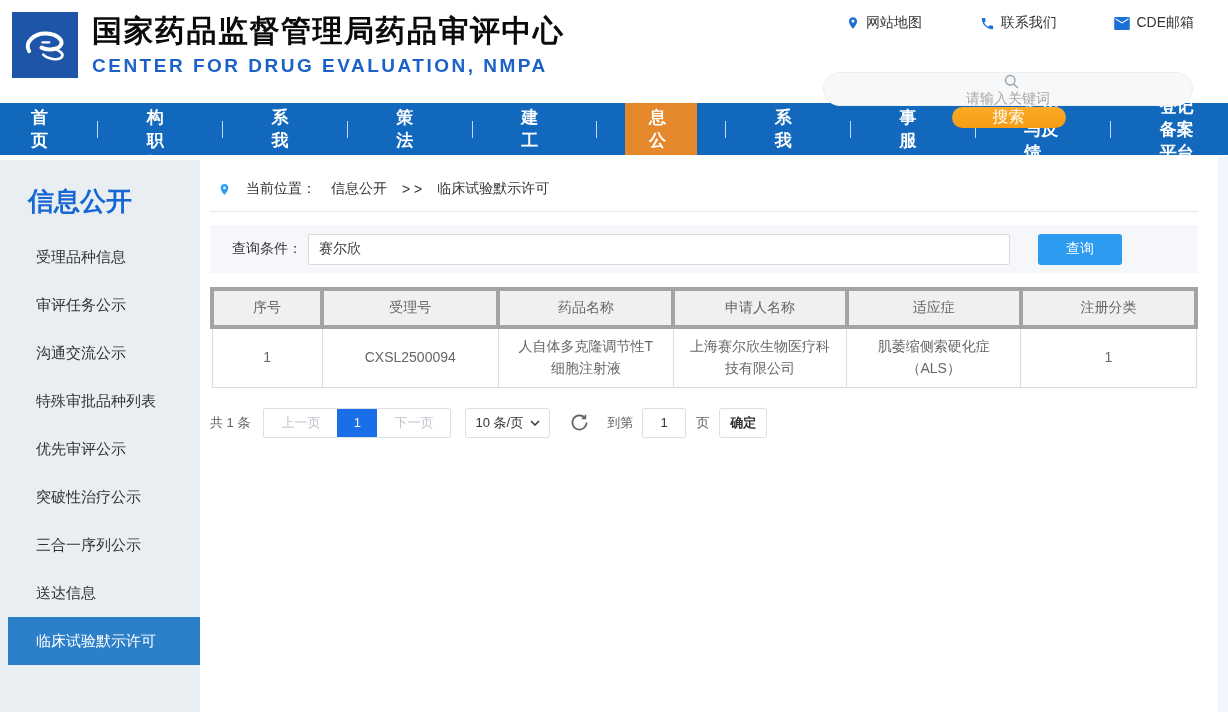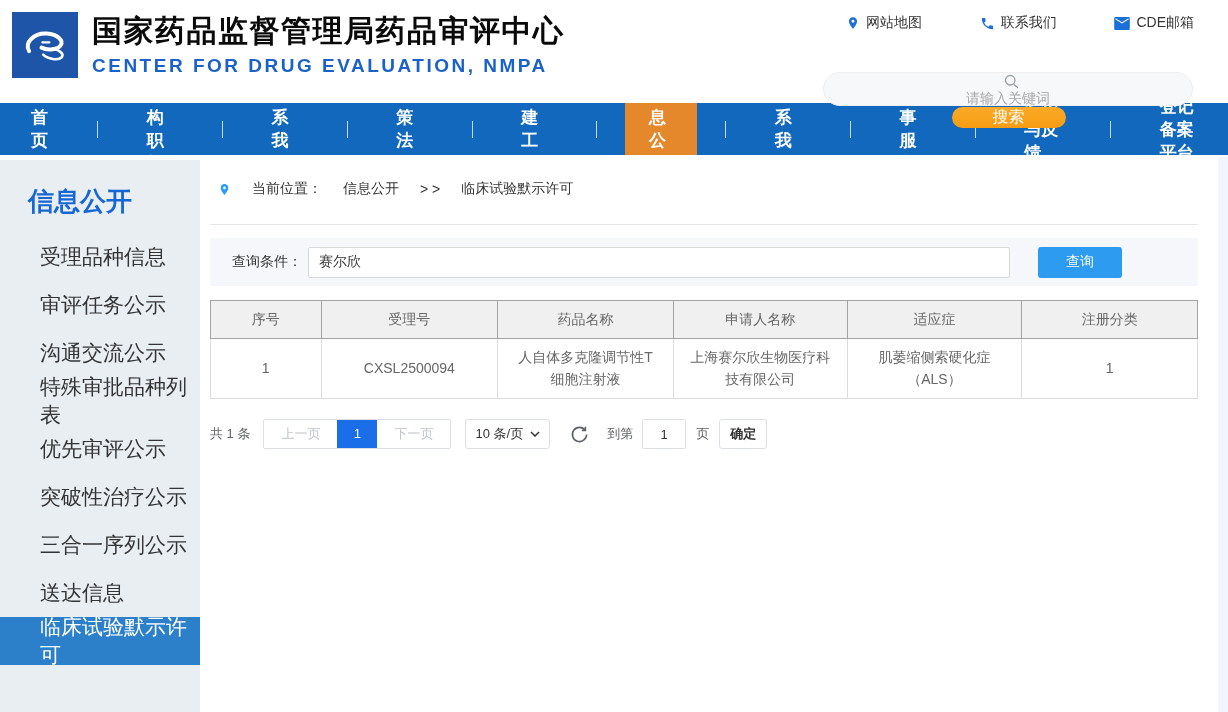--- a/index.html
+++ b/index.html
@@ -29,38 +29,38 @@
   .nav-item { display:flex; align-items:center; }
   .nav-item a { display:flex; align-items:center; height:52px; padding:0 21px;
     color:#fff; font-size:17px; font-weight:bold; text-decoration:none; cursor:pointer; }
   .nav-item a.active { background:#e5872b; padding:0 24px; }
   .nav-sep { width:1px; height:17px; background:rgba(255,255,255,.75); align-self:center; }
 
   
   .content { display:flex; margin-top:5px; height:552px; }
   .sidebar { width:200px; background:#e9eef3; flex-shrink:0; }
   .sidebar-title { font-size:26px; font-weight:bold; color:#1667d3; padding:24px 0 14px 28px; }
-  .side-item { height:48px; display:flex; align-items:center; padding-left:40px;
-    font-size:21px; color:#333; cursor:pointer; }
+  .side-item { height:48px; display:flex; align-items:center; padding-left:28px;
+    font-size:15px; color:#333; cursor:pointer;margin-left:8px; }
   .side-item.active { background:#2c80ca; color:#fff; }
 
   .main { flex:1; padding:20px 30px 0 10px; }
-  .breadcrumb { display:flex; align-items:center; gap:21px; font-size:14px; color:#333;
-    padding:0 0 26px 8px; border-bottom:1px solid #e6e6e6; }
+  .breadcrumb { display:flex; align-items:center; gap:15px; font-size:14px; color:#333;
+    padding:0 0 13px 8px; border-bottom:1px solid #e6e6e6; }
   .breadcrumb a { color:#333; text-decoration:none; cursor:pointer; }
 
   .querybar { margin-top:13px; height:48px; background:#f5f7fa; display:flex; align-items:center; }
   .query-label { font-size:14px; color:#333; margin-left:22px; }
   .query-input { width:702px; height:31px; margin-left:6px; border:1px solid #d9d9d9; border-radius:2px;
     padding:0 10px; font-size:14px; color:#333; background:#fff; font-family:inherit; }
   .query-btn { margin-left:auto; margin-right:76px; width:84px; height:31px; border:none; border-radius:3px;
     background:#2d9cf0; color:#fff; font-size:14px; cursor:pointer; }
 
   table.results { margin-top:14px; width:100%; border-collapse:collapse; table-layout:fixed; }
-  .results th { height:38px; background:#f0f0f0; border:1px solid #a3a3a3;
+  .results th { height:38px; background:#f0f0f0; border:4px solid #a3a3a3;
     font-size:14px; font-weight:normal; color:#666; }
   .results td { height:60px; border:1px solid #dcdcdc; font-size:14px; color:#666;
     text-align:center; padding:4px 14px; line-height:1.55; }
 
   .pagination { margin-top:20px; display:flex; align-items:center; font-size:13px; color:#606266; }
   .pg-total { margin-right:13px; }
   .pg-group { display:flex; border:1px solid #dcdfe6; border-radius:2px; overflow:hidden; height:30px; }
   .pg-btn { padding:0 17px; line-height:28px; color:#c0c4cc; background:#fff; font-size:13px; cursor:default; }
   .pg-page { width:40px; line-height:28px; text-align:center; background:#1a6fe8; color:#fff; cursor:pointer; }
   .pg-size { margin-left:14px; height:30px; border:1px solid #dcdfe6; border-radius:3px; background:#fff;

